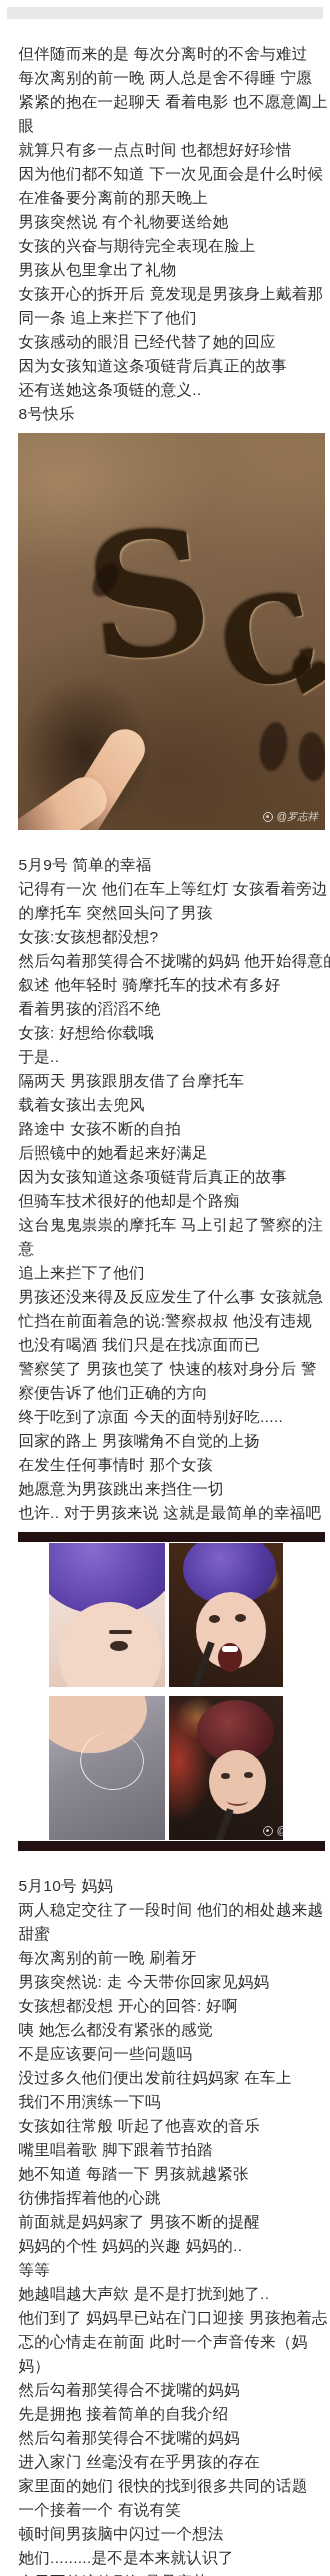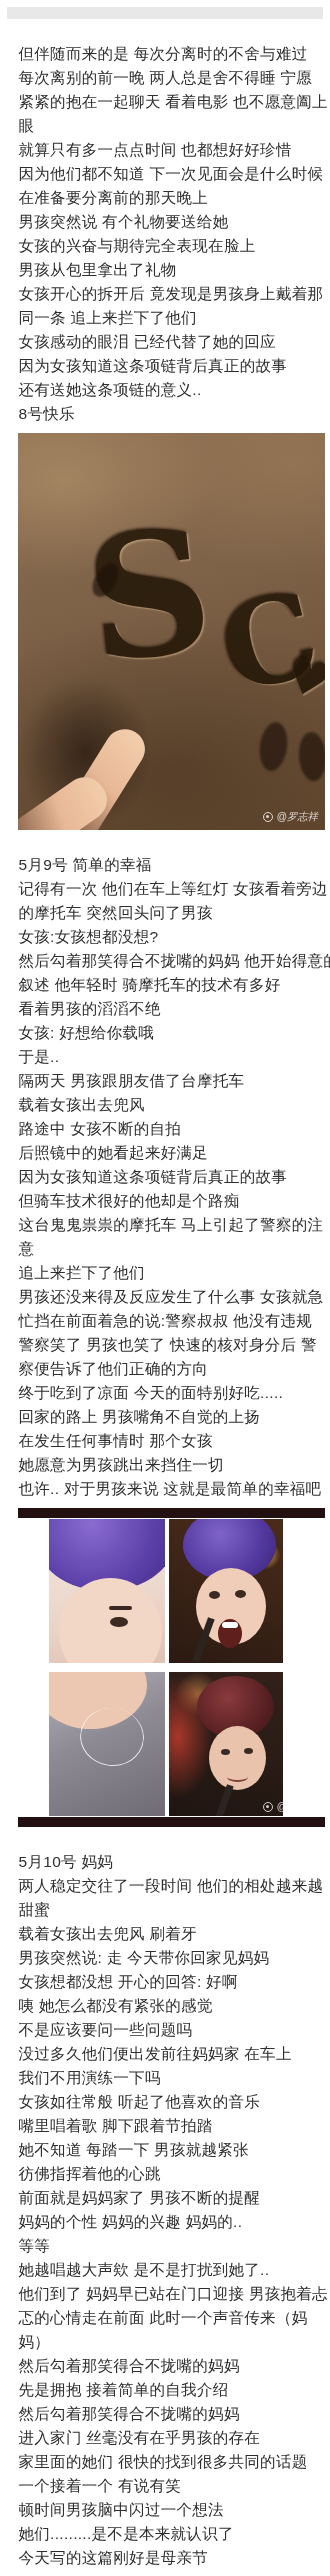--- a/index.html
+++ b/index.html
@@ -166,20 +166,21 @@
     <div class="story-line">载着女孩出去兜风</div>
     <div class="story-line">路途中 女孩不断的自拍</div>
     <div class="story-line">后照镜中的她看起来好满足</div>
     <div class="story-line">因为女孩知道这条项链背后真正的故事</div>
     <div class="story-line">但骑车技术很好的他却是个路痴</div>
     <div class="story-line">这台鬼鬼祟祟的摩托车 马上引起了警察的注</div>
     <div class="story-line">意</div>
     <div class="story-line">追上来拦下了他们</div>
     <div class="story-line">男孩还没来得及反应发生了什么事 女孩就急</div>
     <div class="story-line">忙挡在前面着急的说:警察叔叔 他没有违规</div>
+    <div class="story-line">也没有喝酒 我们只是在找凉面而已</div>
     <div class="story-line">警察笑了 男孩也笑了 快速的核对身分后 警</div>
     <div class="story-line">察便告诉了他们正确的方向</div>
     <div class="story-line">终于吃到了凉面 今天的面特别好吃.....</div>
     <div class="story-line">回家的路上 男孩嘴角不自觉的上扬</div>
     <div class="story-line">在发生任何事情时 那个女孩</div>
     <div class="story-line">她愿意为男孩跳出来挡住一切</div>
     <div class="story-line">也许.. 对于男孩来说 这就是最简单的幸福吧</div>
   </div>
 
 <div class="photo-card ph-helmet">
@@ -219,21 +220,21 @@
   <div class="watermark" style="bottom:13.4px;">
     <span class="wm-icon"></span>
     <span>@罗志祥</span>
   </div>
 </div>
 
 <div class="story-section">
     <div class="story-line">5月10号 妈妈</div>
     <div class="story-line">两人稳定交往了一段时间 他们的相处越来越</div>
     <div class="story-line">甜蜜</div>
-    <div class="story-line">载着女孩出去兜风 刷着牙</div>
+    <div class="story-line">每次离别的前一晚 刷着牙</div>
     <div class="story-line">男孩突然说: 走 今天带你回家见妈妈</div>
     <div class="story-line">女孩想都没想 开心的回答: 好啊</div>
     <div class="story-line">咦 她怎么都没有紧张的感觉</div>
     <div class="story-line">不是应该要问一些问题吗</div>
     <div class="story-line">没过多久他们便出发前往妈妈家 在车上</div>
     <div class="story-line">我们不用演练一下吗</div>
     <div class="story-line">女孩如往常般 听起了他喜欢的音乐</div>
     <div class="story-line">嘴里唱着歌 脚下跟着节拍踏</div>
     <div class="story-line">她不知道 每踏一下 男孩就越紧张</div>
     <div class="story-line">彷佛指挥着他的心跳</div>

